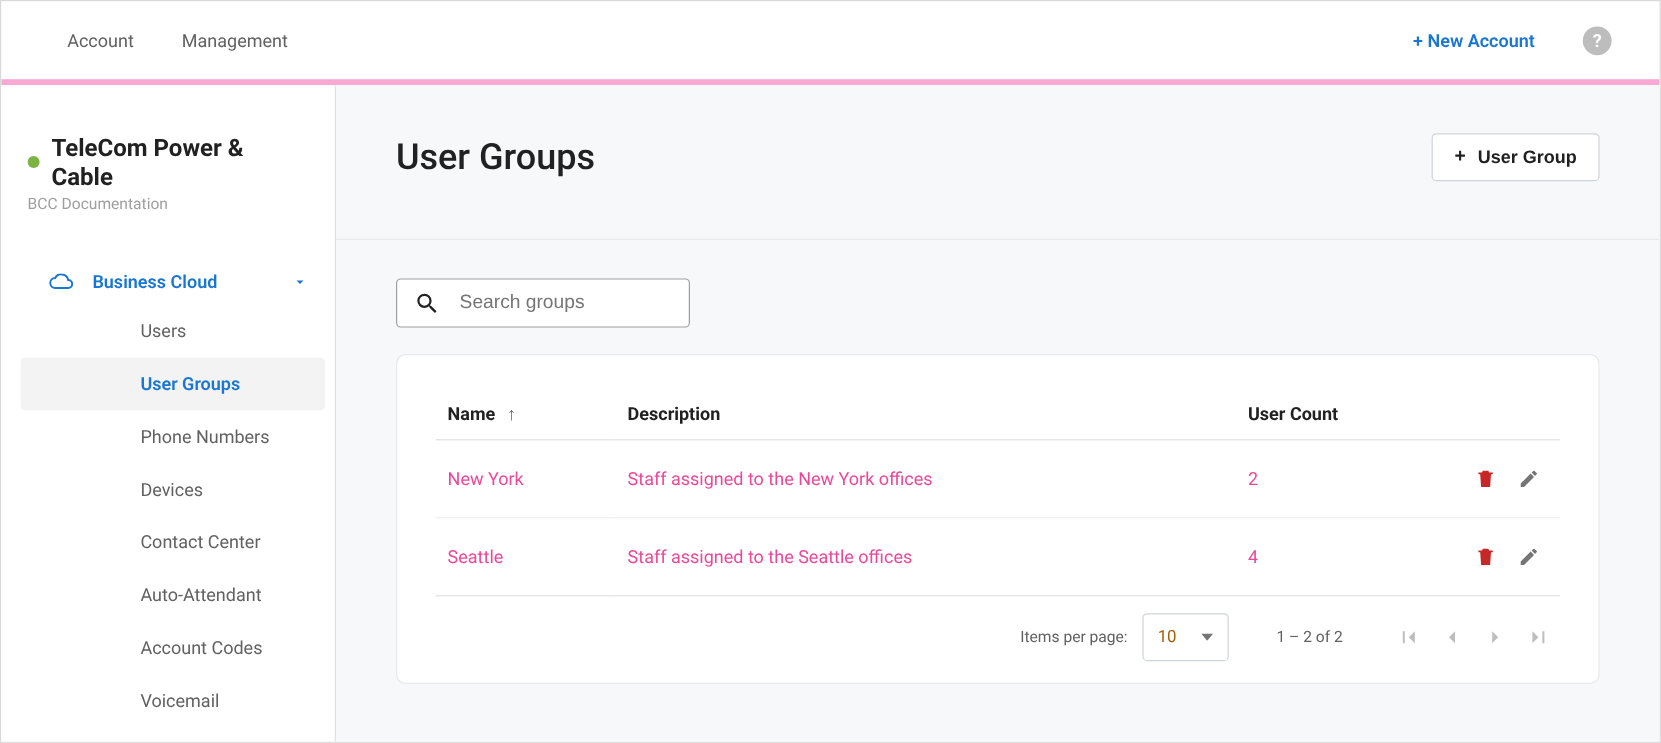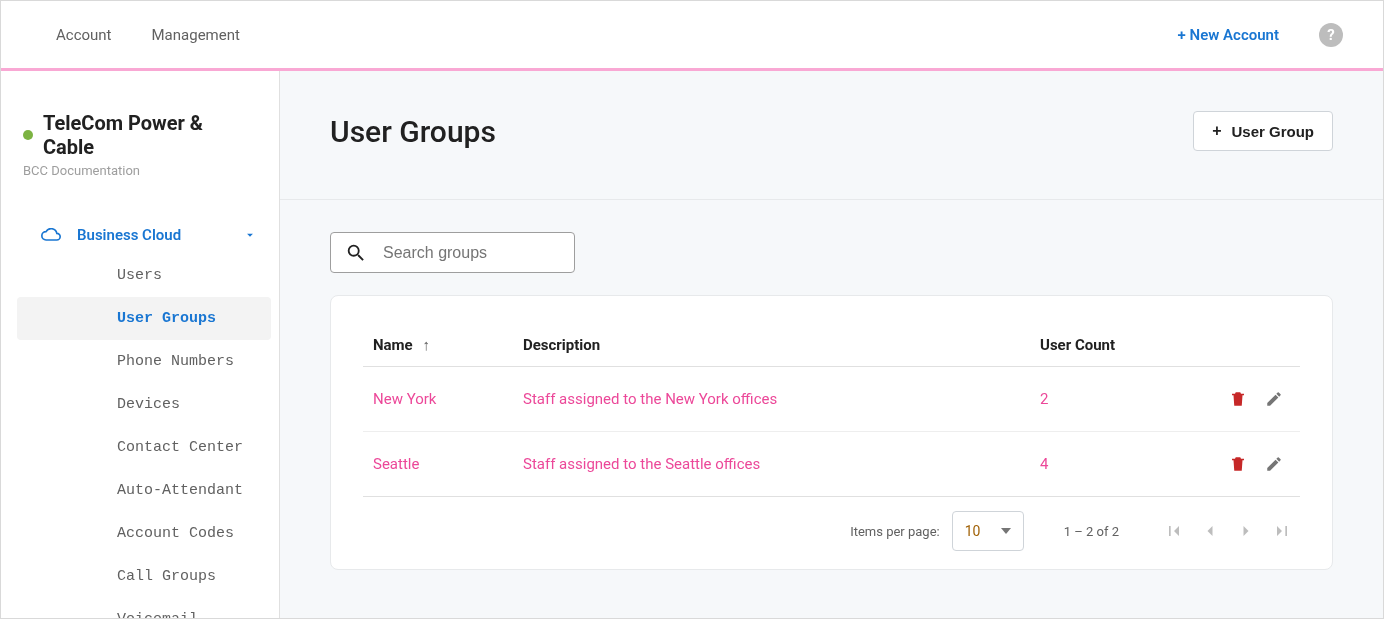--- a/index.html
+++ b/index.html
@@ -1,20 +1,20 @@
 <!DOCTYPE html>
 <html><head>
 <meta charset="utf-8">
 <style>
   * { box-sizing: border-box; }
   html, body { margin:0; padding:0; font-family: "Roboto", "Helvetica Neue", Arial, sans-serif; color:#212121; }
   body { width:1384px; height:619px; border:1px solid #d9d9d9; overflow:hidden; background:#fff; }
 
   
-  .topbar { height:70px; border-bottom:3px solid #f9a8d4; display:flex; align-items:center; padding:0 40px 0 55px;justify-content:flex-end; }
+  .topbar { height:70px; border-bottom:5px solid #f9a8d4; display:flex; align-items:center; padding:0 40px 0 55px;justify-content:flex-end; }
   .topnav-item { font-size:15px; color:#616161; margin-right:40px; cursor:pointer; }
   .topbar-spacer { flex:1; }
   .new-account { color:#1976d2; font-weight:600; font-size:15px; cursor:pointer; margin-right:40px; }
   .help-circle { width:24px; height:24px; border-radius:50%; background:#bdbdbd; color:#fff; font-size:15px; font-weight:700; display:flex; align-items:center; justify-content:center; cursor:pointer; }
 
   
   .main { display:flex; height:548px; }
 
   
   .sidebar { width:279px; border-right:1px solid #e0e0e0; background:#fff; padding-top:40px; }
@@ -22,21 +22,21 @@
   .account-row { display:flex; align-items:center; }
   .status-dot { width:10px; height:10px; border-radius:50%; background:#7cb342; margin-right:10px; }
   .account-name { font-size:20px; font-weight:700; color:#212121; }
   .account-sub { margin-top:4px; font-size:13px; color:#9e9e9e; }
 
   .nav { padding-top:18px; }
   .nav-parent { display:flex; align-items:center; padding:10px 22px 10px 40px; color:#1976d2; font-weight:600; font-size:15px; cursor:pointer; }
   .nav-parent .cloud-icon { margin-right:16px; display:flex; }
   .nav-parent .label { flex:1; }
 
-  .nav-item { display:flex; align-items:flex-end; padding:13px 22px 13px 100px; font-size:15px; color:#616161; cursor:pointer; border-radius:4px; margin:0 8px 0 16px;font-family:Liberation Mono, monospace; }
+  .nav-item { display:flex; align-items:flex-end; padding:13px 22px 13px 100px; font-size:15px; color:#616161; cursor:pointer; border-radius:4px; margin:0 8px 0 16px; }
   .nav-item.active { background:#f3f3f3; color:#1976d2; font-weight:600; }
 
   
   .content { flex:1; background:#f6f8fa; overflow:auto; }
   .content-header { background:#f6f8fa; padding:40px 50px 48px 50px; display:flex; align-items:center; border-bottom:1px solid #e7e9eb; }
   .page-title { font-size:30px; font-weight:500; color:#212121; flex:1; }
   .add-button { background:#fff; border:1px solid #cfd4d9; border-radius:4px; padding:10px 18px; font-size:15px; font-weight:600; color:#212121; display:inline-flex; align-items:center; cursor:pointer; }
   .add-button .plus { margin-right:10px; font-size:16px; font-weight:700; }
 
   .content-body { padding:32px 50px 40px 50px; }
@@ -120,23 +120,20 @@
           <span>Devices</span>
         </div>
       <div class="nav-item">
           <span>Contact Center</span>
         </div>
       <div class="nav-item">
           <span>Auto-Attendant</span>
         </div>
       <div class="nav-item">
           <span>Account Codes</span>
-        </div>
-      <div class="nav-item">
-          <span>Call Groups</span>
         </div>
       <div class="nav-item">
           <span>Voicemail</span>
         </div>
     </div>
   </div>
 
   <div class="content">
     <div class="content-header">
       <div class="page-title">User Groups</div>

